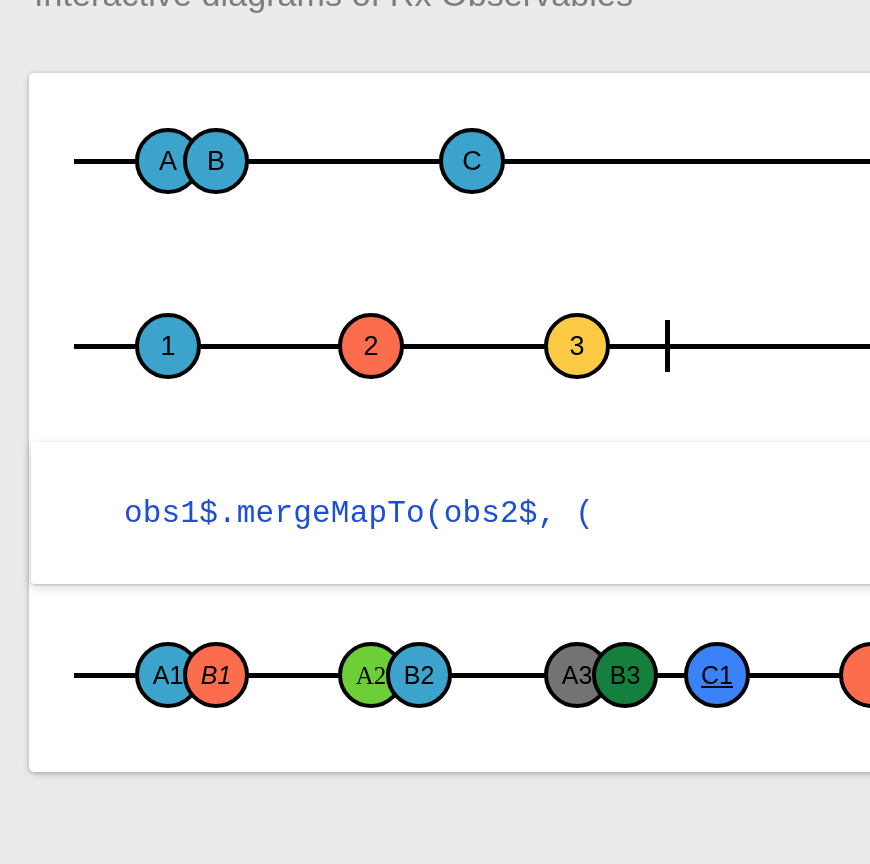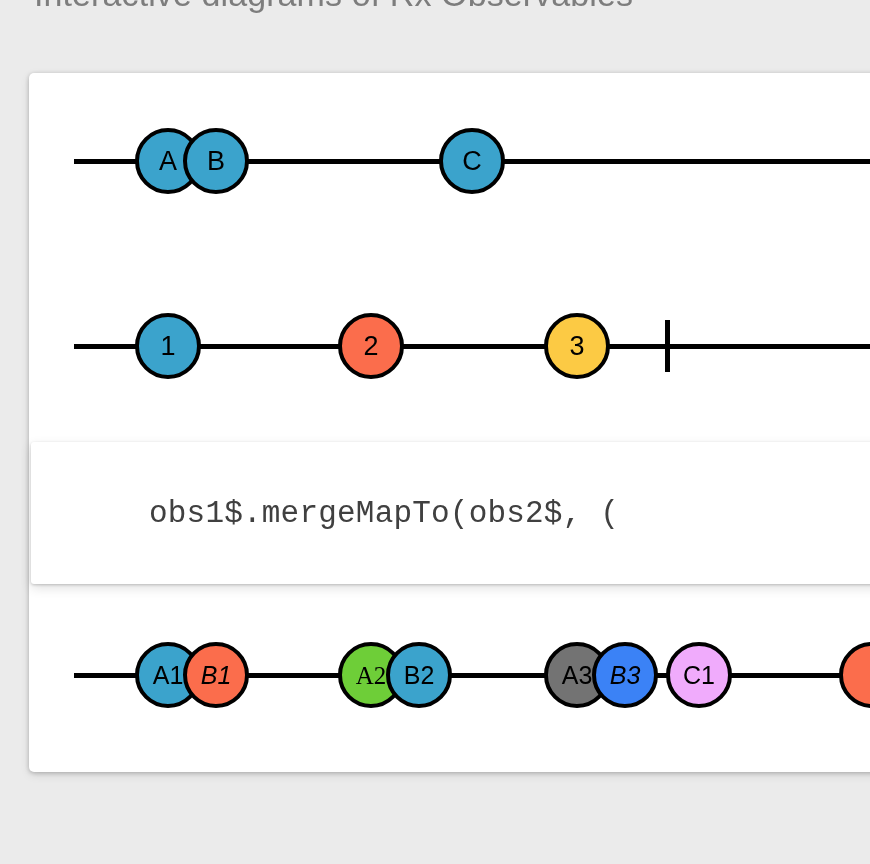--- a/index.html
+++ b/index.html
@@ -98,23 +98,23 @@
     background: #ffffff;
     border-radius: 3px;
     box-shadow: 0 1px 3px rgba(0,0,0,0.20), 0 4px 12px rgba(0,0,0,0.12);
     display: flex;
     align-items: center;
     overflow: hidden;
   }
   #code-text {
     font-family: "Liberation Mono", "DejaVu Sans Mono", monospace;
     font-size: 31px;
-    color: #404040;
+    color: #1d4ed8;
     white-space: pre;
-    padding-left: 118px;
+    padding-left: 93px;
     letter-spacing: 0.2px;
   }
 </style>
 </head>
 <body>
 
 <div id="page-title">Interactive diagrams of Rx Observables</div>
 
 <div id="diagram-card"></div>
 
@@ -159,22 +159,22 @@
     </div>
     <div class="marble small-label" style="left: 338px; background: rgb(110, 206, 56); font-family: Liberation Serif, serif;">
       <span>A2</span>
     </div>
     <div class="marble small-label" style="left: 386px; background: rgb(59, 163, 204);">
       <span>B2</span>
     </div>
     <div class="marble small-label" style="left: 544px; background: #737373;">
       <span>A3</span>
     </div>
-    <div class="marble small-label" style="left: 592px; background: #3b82f6; font-style: italic;">
+    <div class="marble small-label" style="left: 592px; background: #15803d;">
       <span>B3</span>
     </div>
-    <div class="marble small-label" style="left: 666px; background: #f0abfc;">
+    <div class="marble small-label" style="left: 684px; background: #3b82f6; text-decoration: underline;">
       <span>C1</span>
     </div>
     <div class="marble" style="left: 839px; background: rgb(251, 109, 76);">
       <span></span>
     </div>
   </div>
 
 </body></html>

